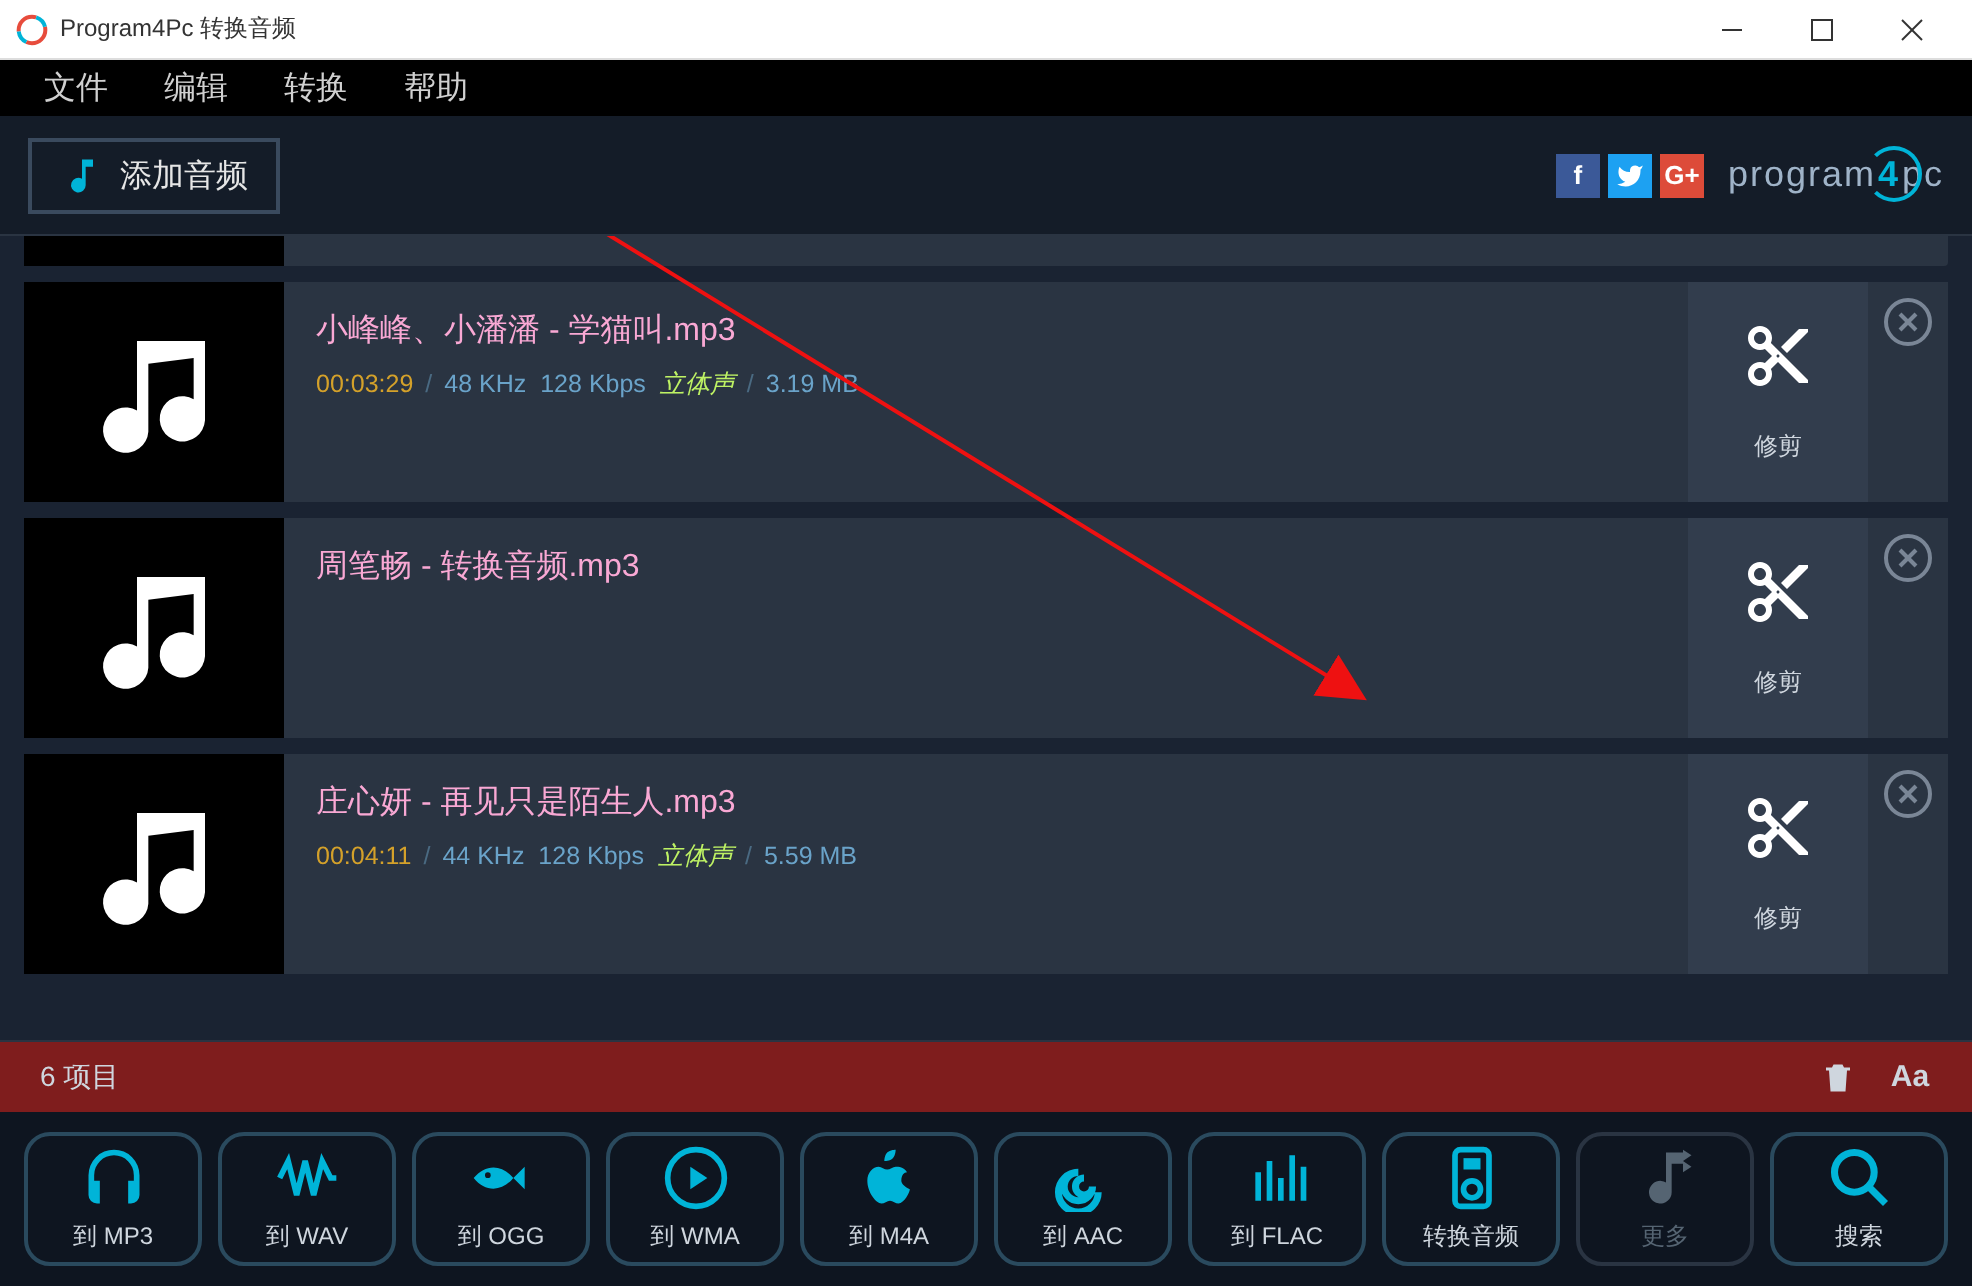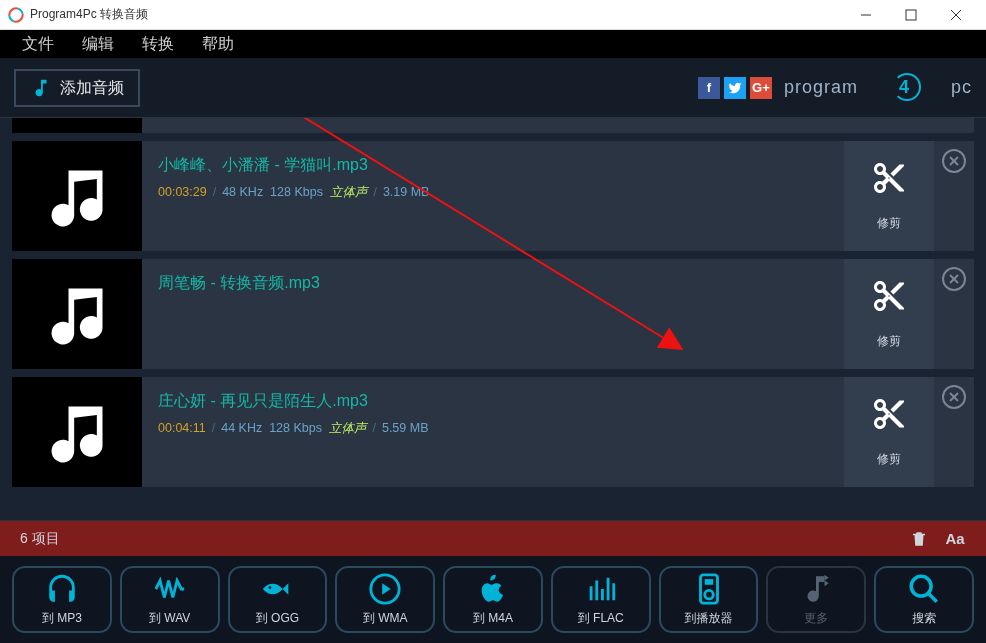--- a/index.html
+++ b/index.html
@@ -19,36 +19,36 @@
 
 
 .headerrow { height: 60px; background: #141c28; display: flex; align-items: center; padding: 0 14px; border-bottom: 1px solid #2a3442; }
 .add-audio-btn { display: flex; align-items: flex-end; border: 2px solid #3a4a5e; padding: 6px 14px; cursor: pointer; }
 .add-audio-btn .mi { width: 22px; height: 22px; margin-right: 8px; }
 .add-audio-btn span { color: #e6e6e6; font-size: 16px; }
 .header-spacer { flex: 1; }
 .social-icons { display: flex; gap: 4px; margin-right: 12px; }
 .social { width: 22px; height: 22px; display:flex; align-items:center; justify-content:center; color:#fff; font-size:13px; font-weight:bold; cursor:pointer; }
 .social.fb { background:#3b5998; } .social.tw { background:#1da1f2; } .social.gp { background:#dd4b39; }
-.brand { color:#9fb3c8; font-size:18px; letter-spacing:1px; display:flex; align-items:center;gap:40px; }
+.brand { color:#9fb3c8; font-size:18px; letter-spacing:1px; display:flex; align-items:center; }
 .brand .four { color:#00b4d8; font-weight:bold; position:relative; margin:0 1px;}
 .brand .four:after{content:"";position:absolute;left:-6px;top:-4px;width:24px;height:24px;border:2px solid #00b4d8;border-radius:50%;border-left-color:transparent;}
 
 
 .list-area { height: 402px; overflow: hidden; position: relative; padding: 0 12px; }
 .partial-row { height: 15px; background:#2a3442; border-radius:0 0 2px 2px; margin-bottom:8px; display:flex;}
 .partial-row .pthumb{width:130px;height:15px;background:#000;}
 .partial-row .pfill{flex:1}
 .partial-row .pclose{width:40px;display:flex;align-items:flex-start;justify-content:center;padding-top:0;}
 
 .track-row { height: 110px; background:#2a3442; display:flex; margin-bottom:8px; position:relative; }
 .thumb { width:130px; height:110px; background:#000; display:flex; align-items:center; justify-content:center; }
 .thumb svg { width:68px; height:68px; }
 .track-info { flex:1; padding:14px 16px; }
-.track-title { color:#14b8a6; font-size:16px; margin-bottom:8px; }
+.track-title { color:#f9a8d4; font-size:16px; margin-bottom:8px; }
 .track-meta { font-size:12.5px; color:#6aa3c9; }
 .track-meta .sep { color:#4a6a82; margin: 0 6px; }
 .track-meta .dur{color:#d4a12a;}
 .track-meta .stereo{color:#bef264;font-style:italic;}
 .track-meta .size{color:#6aa3c9;}
 .track-actions { width:90px; display:flex; flex-direction:column; align-items:center; justify-content:center; background:#323d4d; }
 .track-actions svg { width:36px; height:36px; }
 .track-actions .lbl { color:#cfd6de; font-size:12px; margin-top:19px; }
 .close-btn { width:40px; display:flex; align-items:flex-start; justify-content:center; padding-top:8px; cursor:pointer; }
 .close-circle{width:24px;height:24px;border:2px solid #7a8696;border-radius:50%;display:flex;align-items:center;justify-content:center;color:#7a8696;}
@@ -267,31 +267,37 @@
     <div class="flbl">到 WMA</div>
   </div>
   <div class="fmt">
     <svg viewBox="0 0 24 24">
         <path fill="currentColor" d="M16 13c0-2 1-3 2-3-1-2-3-2-4-2s-2 1-3 1-2-1-3-1c-2 0-4 2-4 5 0 4 3 8 5 8 1 0 2-1 3-1s2 1 3 1c2 0 4-4 4-5-2-1-3-2-3-3zm-3-8c1-1 1-3 1-3s-2 0-3 1-1 3-1 3 2 0 3-1z"></path>
       </svg>
     <div class="flbl">到 M4A</div>
   </div>
   <div class="fmt">
     <svg viewBox="0 0 24 24">
+        <path fill="none" stroke="currentColor" stroke-width="2.5" d="M12 12a3 3 0 1 0 3 3 5 5 0 1 1-5-5 7 7 0 1 0 7 7"></path>
+      </svg>
+    <div class="flbl">到 AAC</div>
+  </div>
+  <div class="fmt">
+    <svg viewBox="0 0 24 24">
         <path fill="currentColor" d="M4 10h2v10H4zm4-4h2v14H8zm4 6h2v8h-2zm4-8h2v16h-2zm4 4h2v12h-2z"></path>
       </svg>
     <div class="flbl">到 FLAC</div>
   </div>
   <div class="fmt">
     <svg viewBox="0 0 24 24">
         <rect x="6" y="2" width="12" height="20" rx="2" fill="none" stroke="currentColor" stroke-width="2"></rect>
         <circle cx="12" cy="16" r="3" fill="none" stroke="currentColor" stroke-width="2"></circle>
         <rect x="9" y="5" width="6" height="4" fill="currentColor"></rect>
       </svg>
-    <div class="flbl">到播放器</div>
+    <div class="flbl">转换音频</div>
   </div>
   <div class="fmt dim">
     <svg viewBox="0 0 24 24">
         <path fill="currentColor" d="M12 3v10.55A4 4 0 1 0 14 17V7h4V3h-6z"></path>
         <path fill="currentColor" d="M18 2l3 2-3 2 3 2-3 2"></path>
       </svg>
     <div class="flbl">更多</div>
   </div>
   <div class="fmt">
     <svg viewBox="0 0 24 24">

